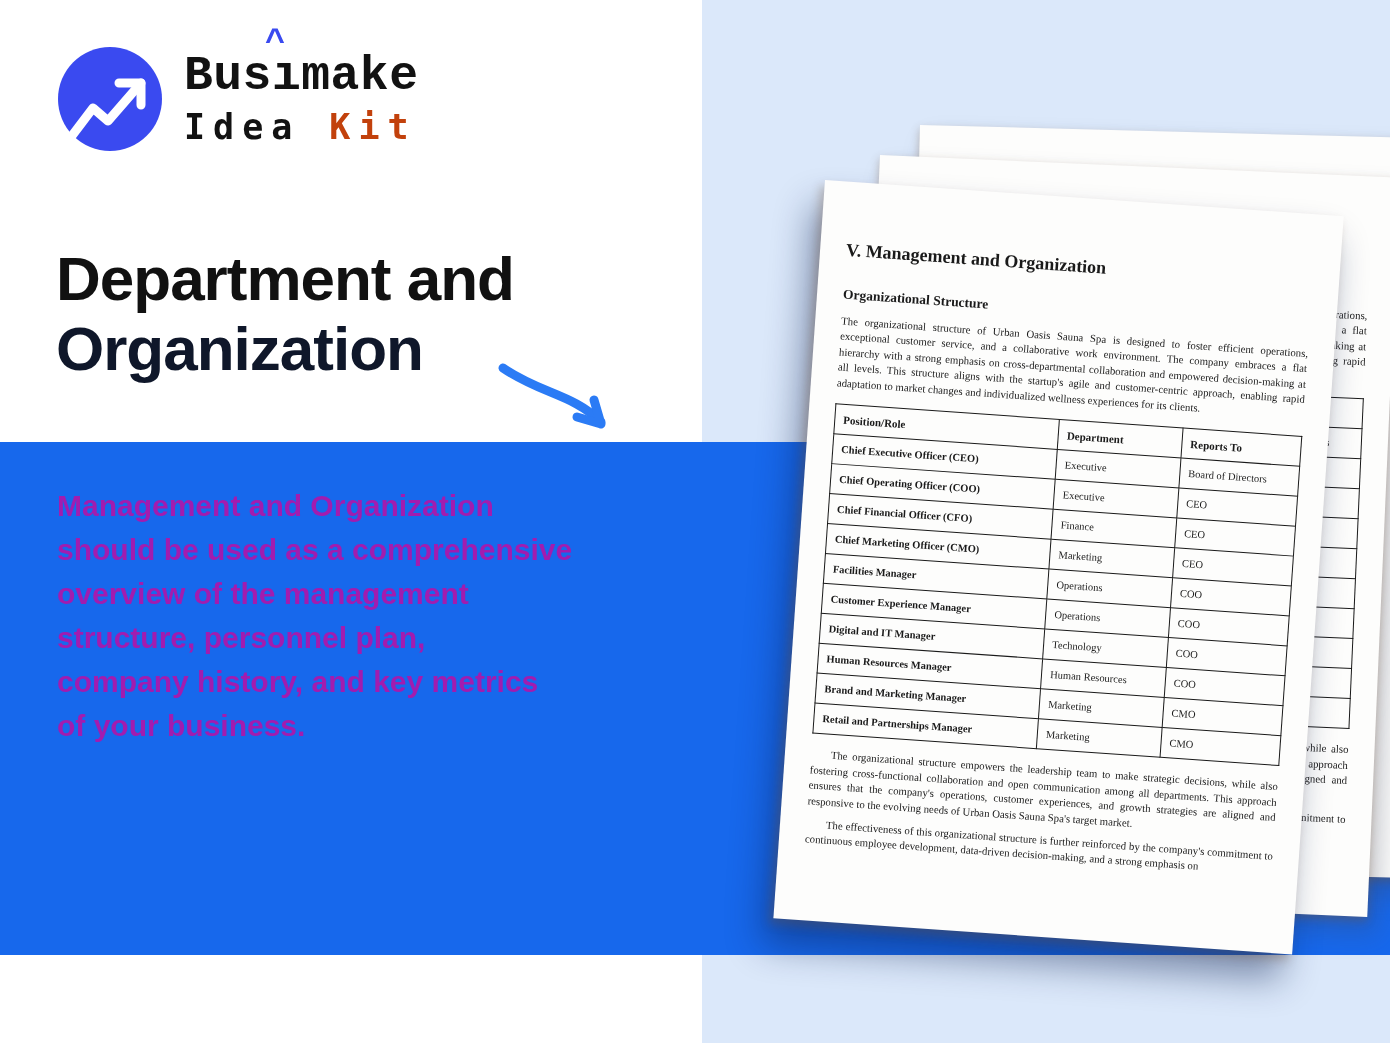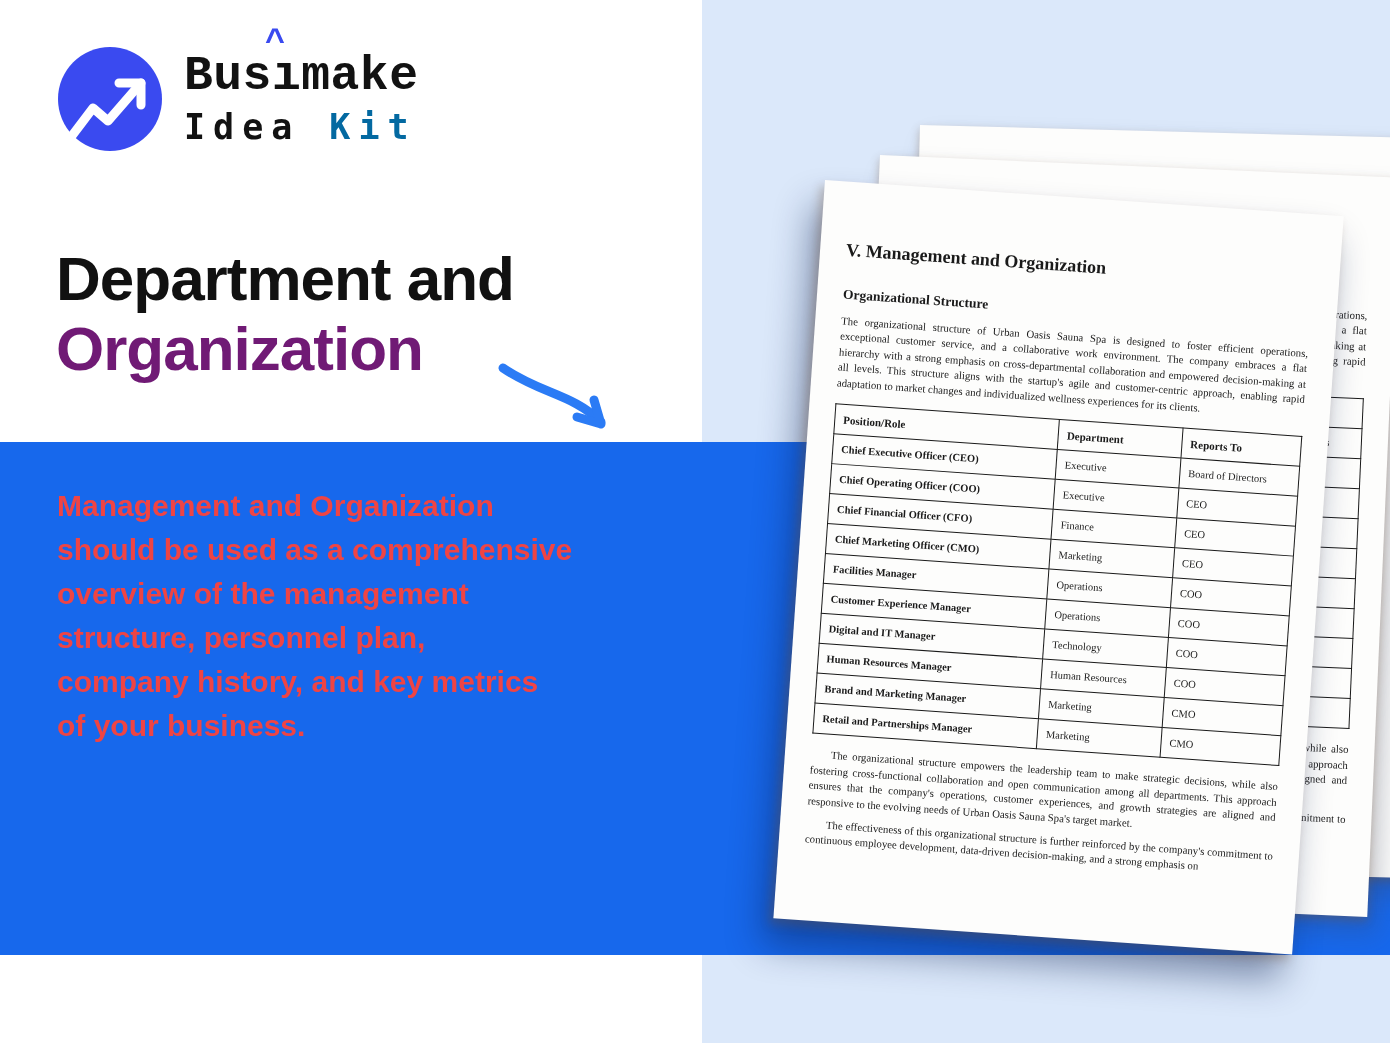--- a/index.html
+++ b/index.html
@@ -35,36 +35,36 @@
   .brand-caret {
     position:absolute; left:-7px; top:-23px;
     color:#3a4af0; font-size:34px; font-weight:700; line-height:1;
   }
   .brand-line2 {
     margin-top:4px;
     font-family:"DejaVu Sans Mono", monospace;
     font-size:35px; font-weight:700; letter-spacing:8px;
     color:#121212; white-space:nowrap; line-height:38px;
   }
-  .kit { color:#0369a1; }
+  .kit { color:#c2410c; }
 
   
   .hero-title {
     position:absolute; left:56px; top:244px; z-index:6;
     font-size:62px; font-weight:700; line-height:70px; letter-spacing:-1px;
     color:#111111; white-space:nowrap;
   }
-  .hero-title .blue { color:#701a75;margin-top:43px; }
+  .hero-title .blue { color:#0f172a;margin-top:43px; }
 
   .arrow-svg { position:absolute; left:495px; top:360px; z-index:6; }
 
   
   .desc {
     position:absolute; left:57px; top:484px; width:640px; z-index:6;
-    color:#ef4444; font-size:30px; font-weight:700; line-height:44px;
+    color:#a21caf; font-size:30px; font-weight:700; line-height:44px;
     white-space:pre-line;
   }
 
   
   .page {
     position:absolute; width:520px; height:740px; background:#fdfdfc;
     transform-origin:top left; overflow:hidden;
   }
   .page-back   { left:920px; top:125px; transform:rotate(1.5deg); z-index:2;
                  box-shadow:0 4px 8px rgba(120,85,55,0.35), 10px 16px 26px rgba(60,70,95,0.28); }

